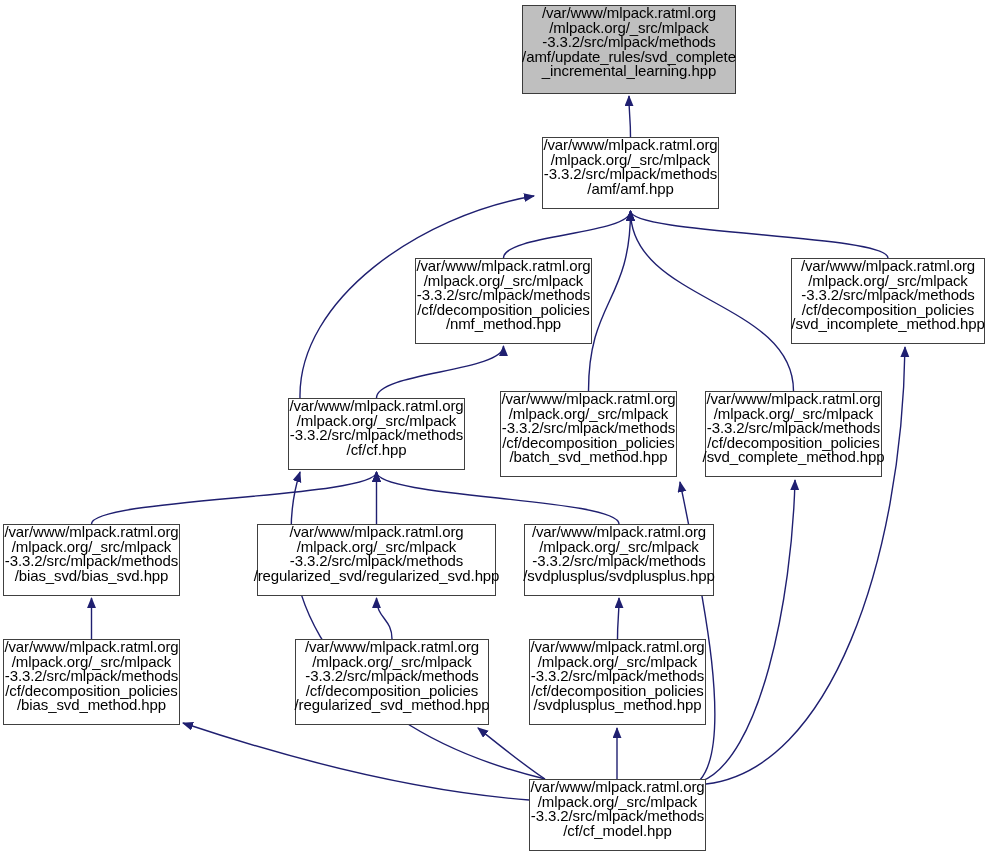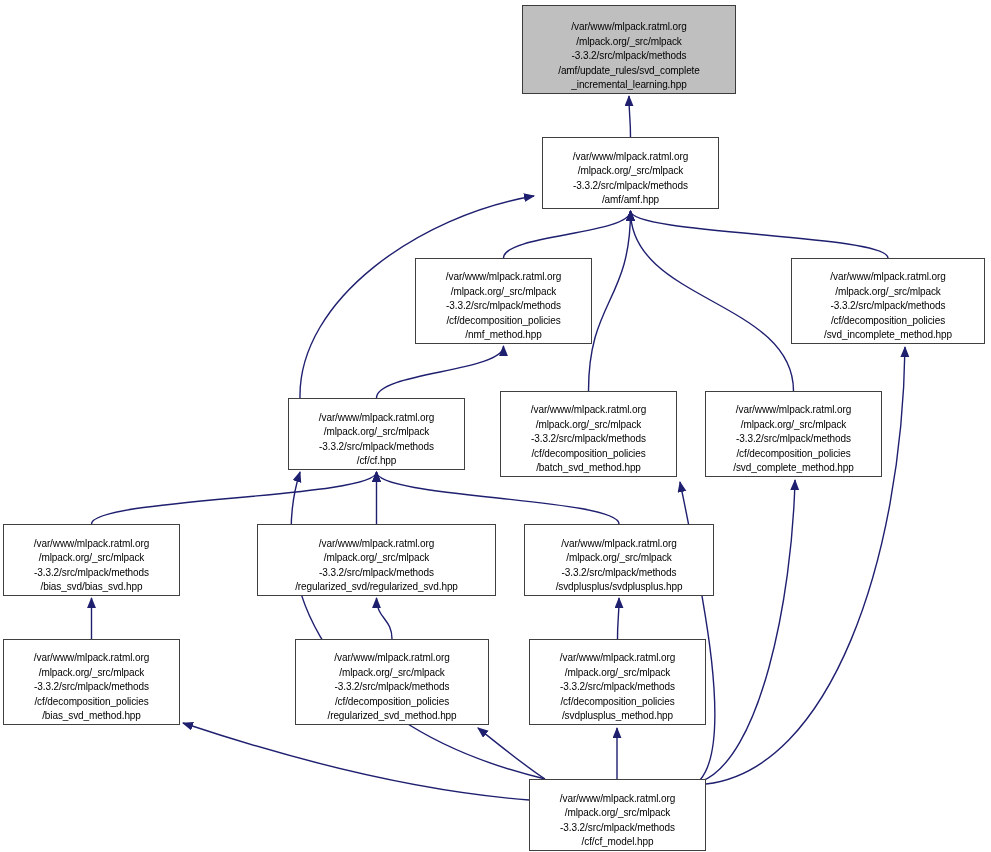--- a/index.html
+++ b/index.html
@@ -25,22 +25,22 @@
   }
   .gnode {
     position: absolute;
     box-sizing: border-box;
     border: 1px solid #404040;
     background: #ffffff;
     color: #000000;
     display: flex;
     flex-direction: column;
     align-items: center;
-    justify-content: flex-end;
-    font-size: 10px;
+    justify-content: flex-start;
+    font-size: 15px;
     line-height: 14.6px;
     letter-spacing: -0.1px;
     white-space: pre;
     text-align: center;
     z-index: 2;
   }
   .gnode.root {
     background: #bfbfbf;
     border: 1px solid #3b3b3b;
   }

